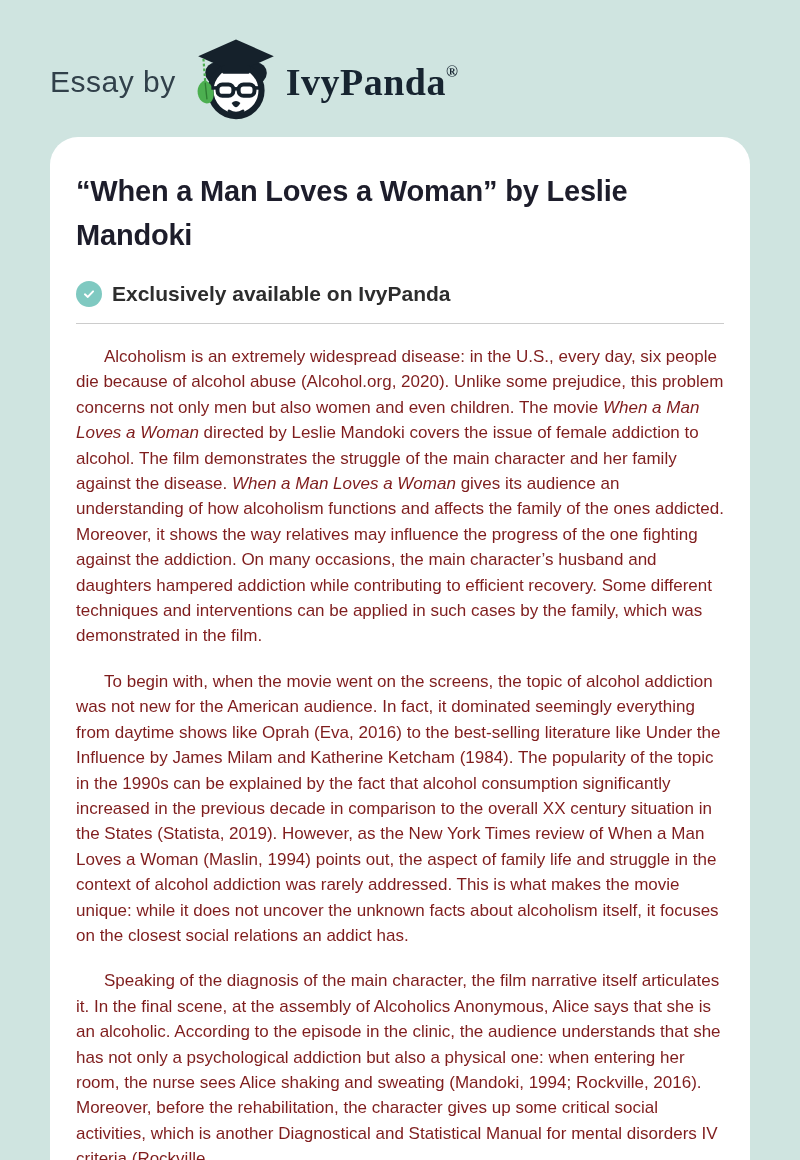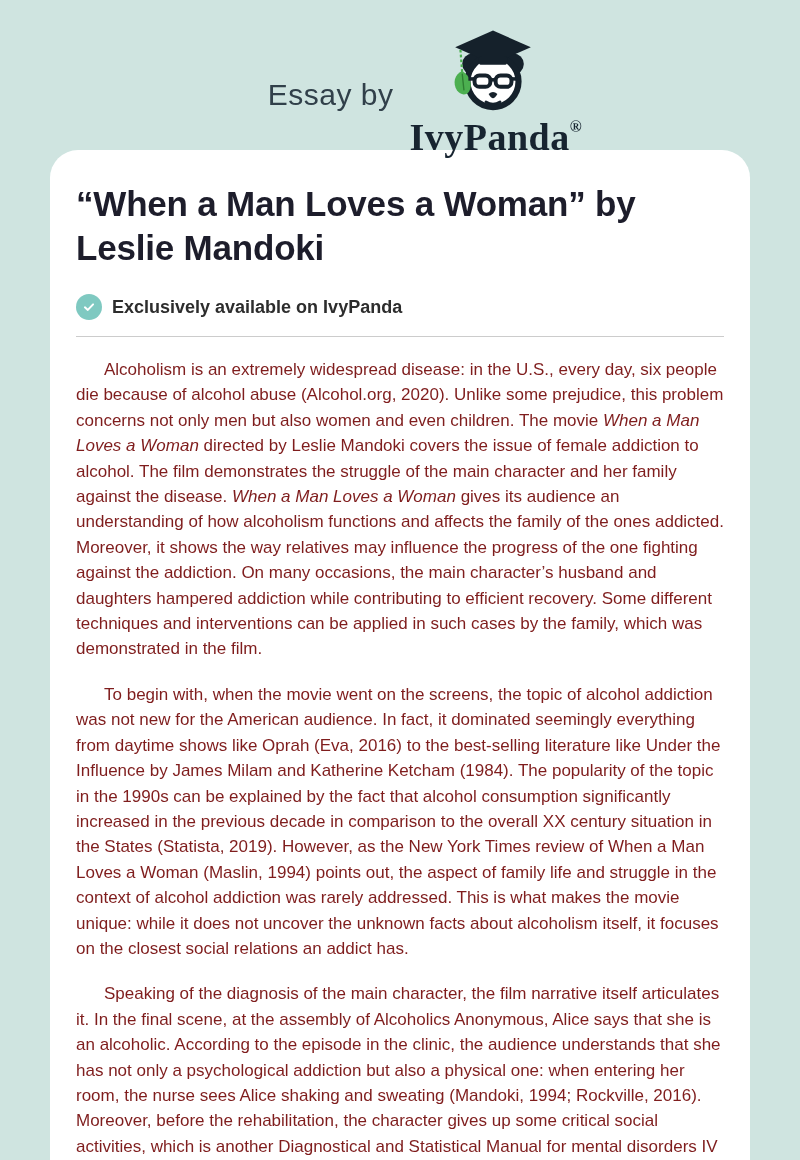--- a/index.html
+++ b/index.html
@@ -6,35 +6,33 @@
   body {
     width: 800px;
     height: 1160px;
     overflow: hidden;
     background: #cfe4e0;
     font-family: "Liberation Sans", sans-serif;
   }
   .site-header {
     display: flex;
     align-items: center;
-    padding: 45px 0 0 50px;
+    padding: 32px 0 0 50px;
     height: 100px;
-    justify-content: center;
   }
   .essay-by {
     font-size: 30px;
     color: #31404a;
     letter-spacing: 0.5px;
     margin-right: 16px;
   }
   .logo-lockup {
     display: flex;
     align-items: center;
     cursor: pointer;
-    flex-direction: column;
   }
   .logo-svg { width: 88px; height: 88px; margin-right: 6px; margin-top: -4px; }
   .brand {
     font-family: "Liberation Serif", serif;
     font-weight: 700;
     font-size: 38px;
     color: #172430;
     letter-spacing: 0.5px;
   }
   .brand sup {
@@ -45,21 +43,21 @@
     width: 700px;
     min-height: 977px;
     margin: 5px auto 0 auto;
     background: #ffffff;
     border-radius: 28px;
     box-sizing: border-box;
     padding: 32px 26px 40px 26px;
   }
   .essay-title {
     margin: 0 0 24px 0;
-    font-size: 35px;
+    font-size: 29px;
     line-height: 44px;
     font-weight: 700;
     color: #1d1d2b;
     letter-spacing: -0.2px;
   }
   .badge-row {
     display: flex;
     align-items: center;
     margin: 0 0 16px 0;
   }
@@ -69,21 +67,21 @@
     border-radius: 50%;
     background: #7fc9c1;
     display: flex;
     align-items: center;
     justify-content: center;
     flex: 0 0 auto;
   }
   .check-circle svg { width: 14px; height: 14px; }
   .badge-label {
     margin-left: 10px;
-    font-size: 18px;
+    font-size: 21px;
     font-weight: 700;
     color: #2d2d2d;
   }
   .divider {
     border: none;
     border-top: 1px solid #cccccc;
     margin: 0 0 6px 0;
   }
   .essay-body p {
     margin: 20px 0 0 0;

